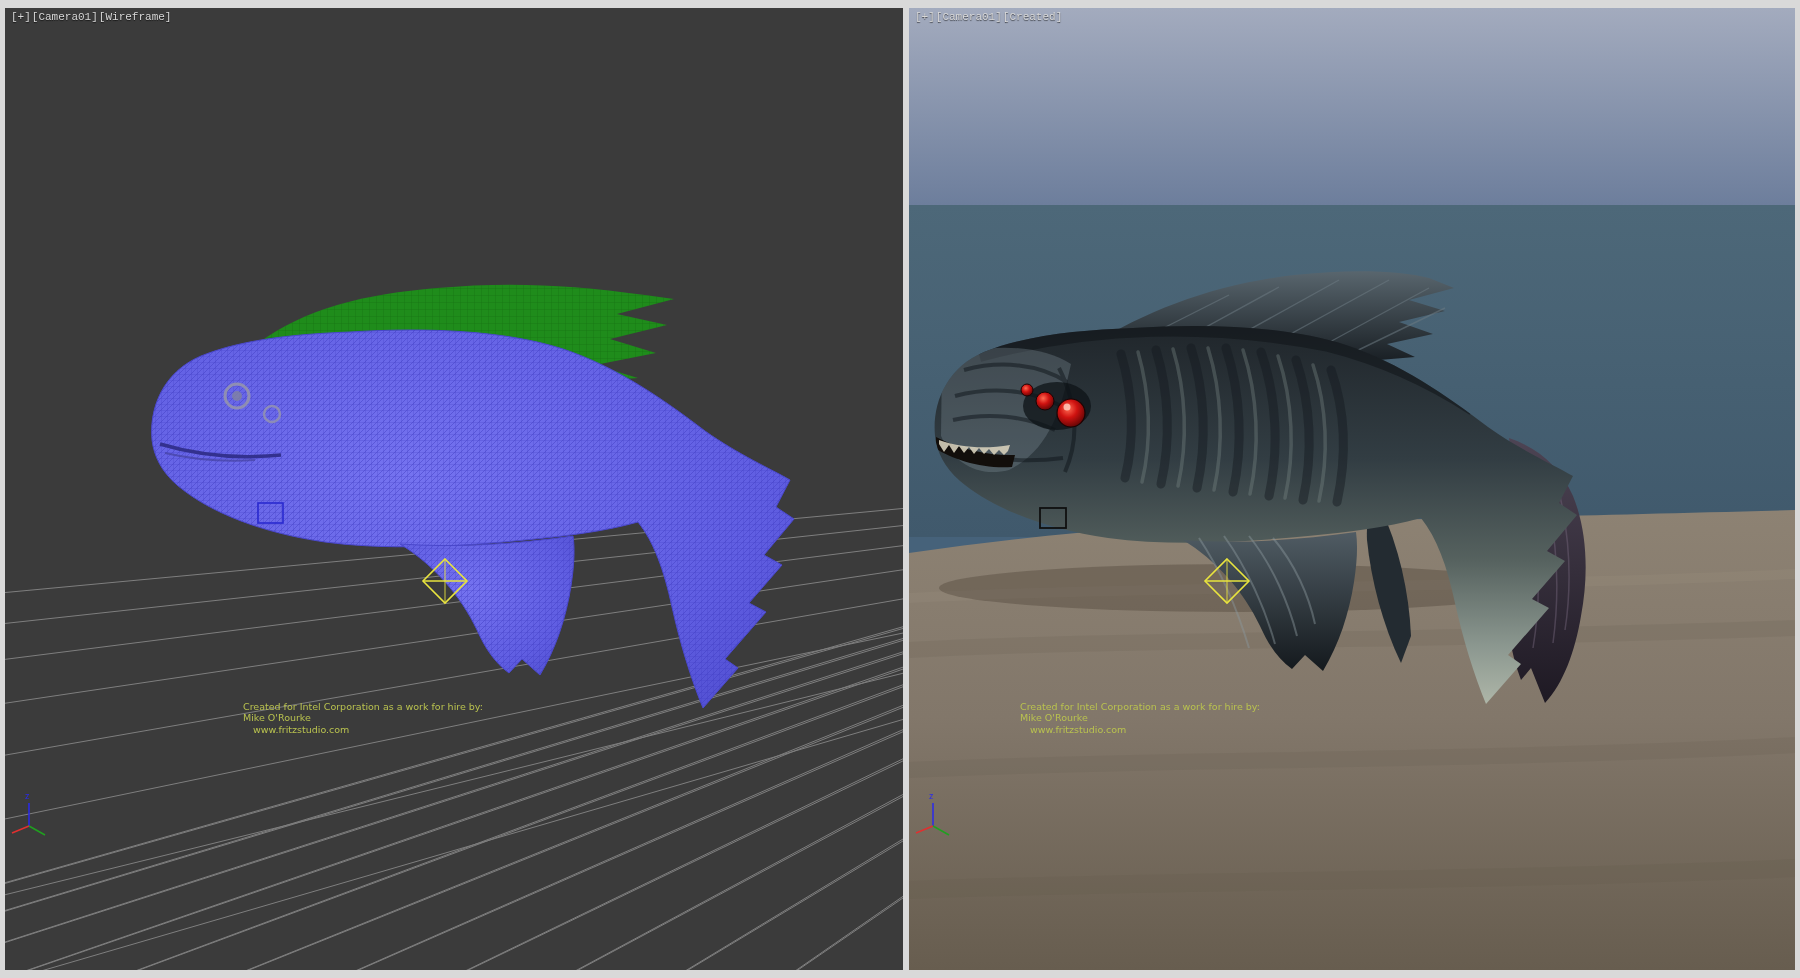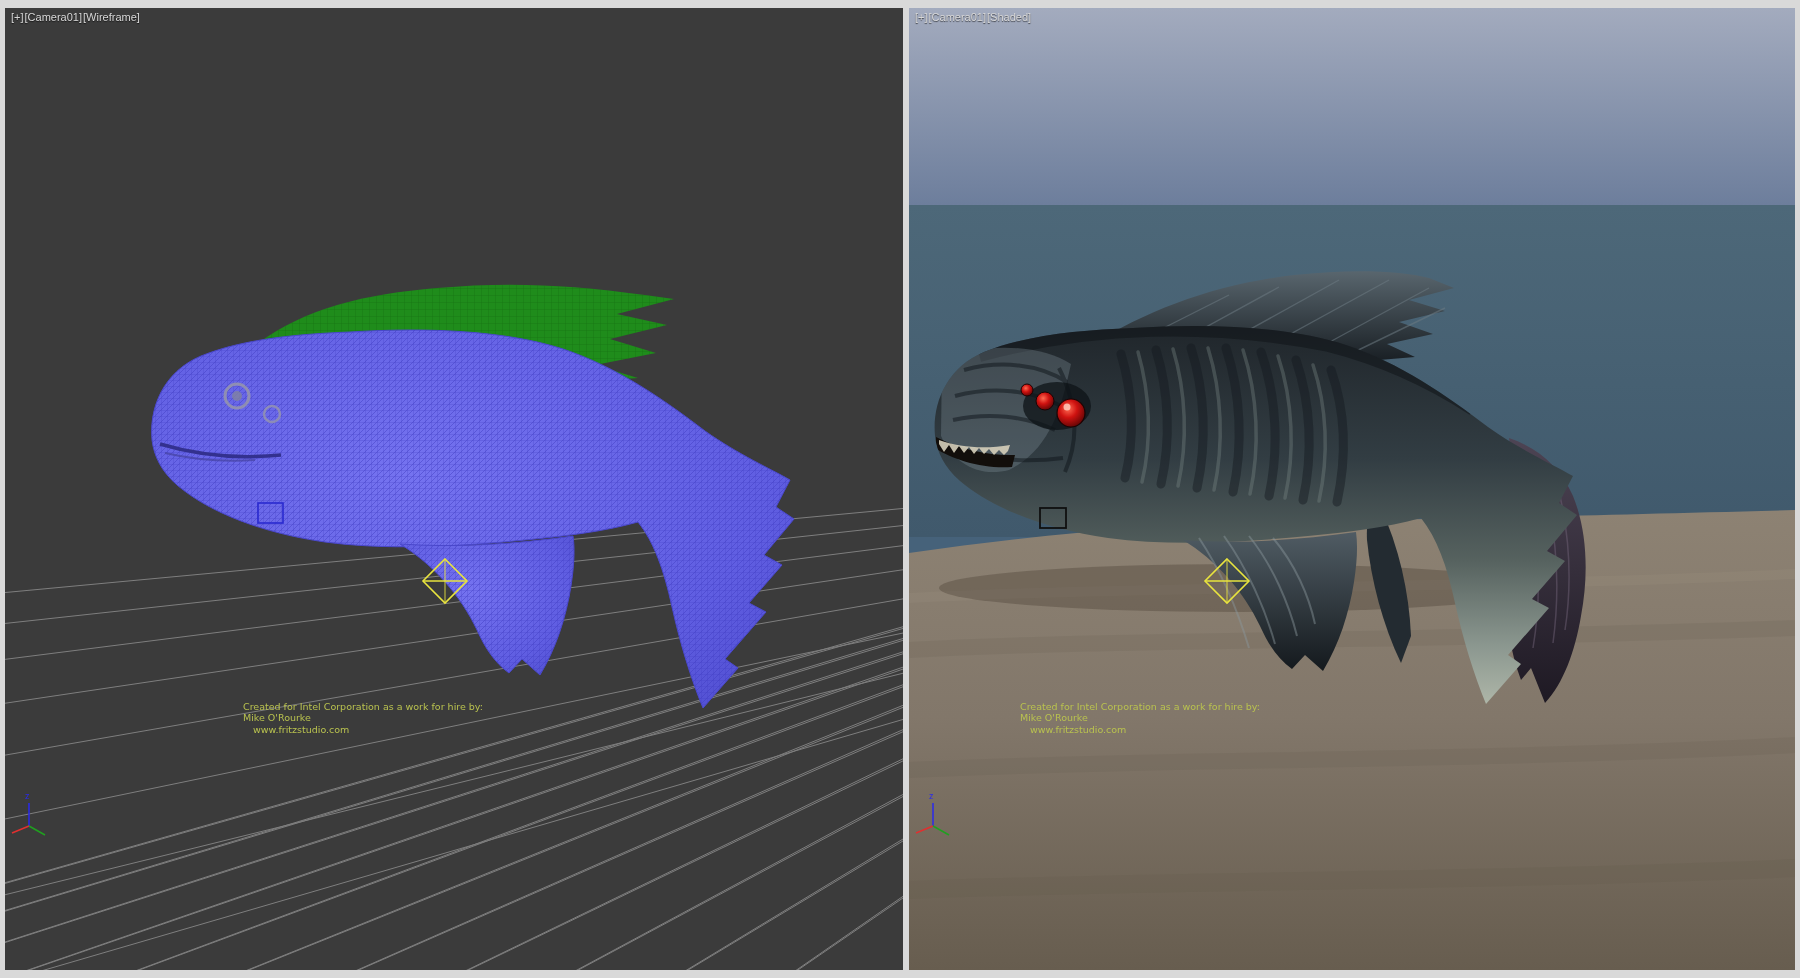--- a/index.html
+++ b/index.html
@@ -3,21 +3,21 @@
 <meta charset="utf-8">
 <style>
   html,body{margin:0;padding:0;background:#777;}
   .stage{position:relative;width:1800px;height:978px;background:#d9d9d9;overflow:hidden;
          font-family:"Liberation Sans", sans-serif;}
   .viewport{position:absolute;top:8px;height:962px;overflow:hidden;}
   .vp-left{left:5px;width:898px;background:#3b3b3b;}
   .vp-right{left:909px;width:886px;background:#46627a;}
   .viewport svg{display:block;position:absolute;left:0;top:0;}
   .vp-label{position:absolute;top:3px;left:6px;z-index:5;
-            font-family:Liberation Sans, sans-serif;font-size:11px;color:#d8d8d8;
+            font-family:Liberation Mono, monospace;font-size:11px;color:#d8d8d8;
             text-shadow:0 1px 1px rgba(0,0,0,.6);}
   .vp-label span{margin-right:1px;cursor:pointer;}
 </style>
 </head>
 <body>
 
 <div class="stage">
 
   <div class="viewport vp-left">
     <svg width="898" height="962" viewBox="0 0 898 962">
@@ -268,17 +268,17 @@
 
       <g stroke-width="1.5" fill="none">
         <path d="M24 818 V795" stroke="#2a2aee"></path>
         <path d="M24 818 L7 825" stroke="#e03030"></path>
         <path d="M24 818 L40 827" stroke="#20a020"></path>
         <text x="20" y="791" font-size="9" fill="#2a2aee" stroke="none">z</text>
       </g>
     </svg>
 
     <div class="vp-label">
-      <span>[+]</span><span>[Camera01]</span><span>[Shaded]</span>
+      <span>[+]</span><span>[Camera01]</span><span>[Created]</span>
     </div>
   </div>
 
 </div>
 
 </body></html>

